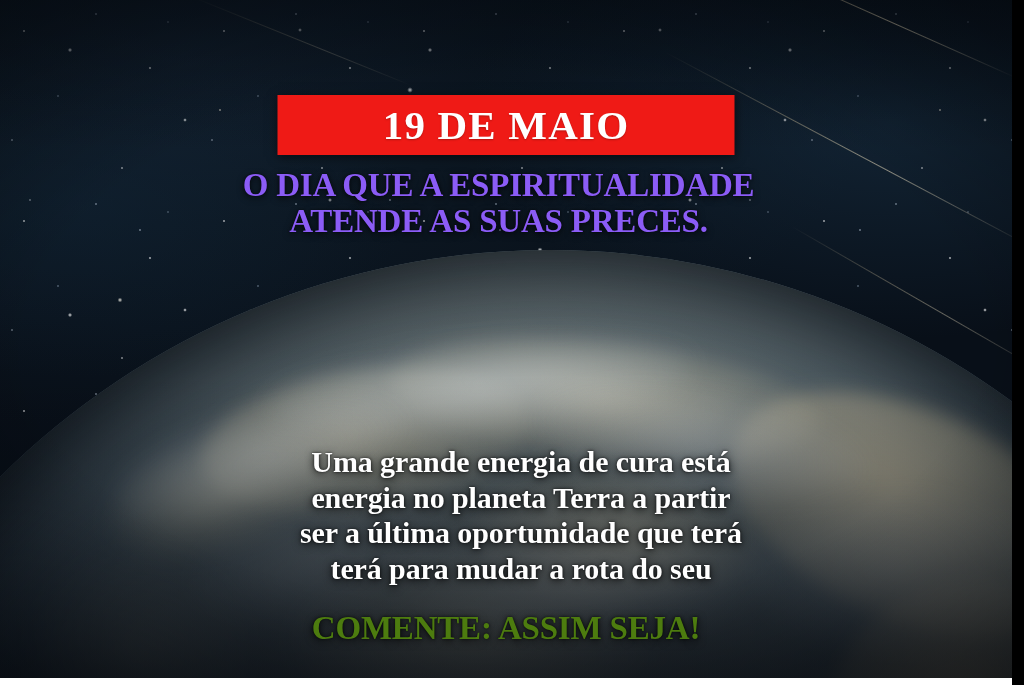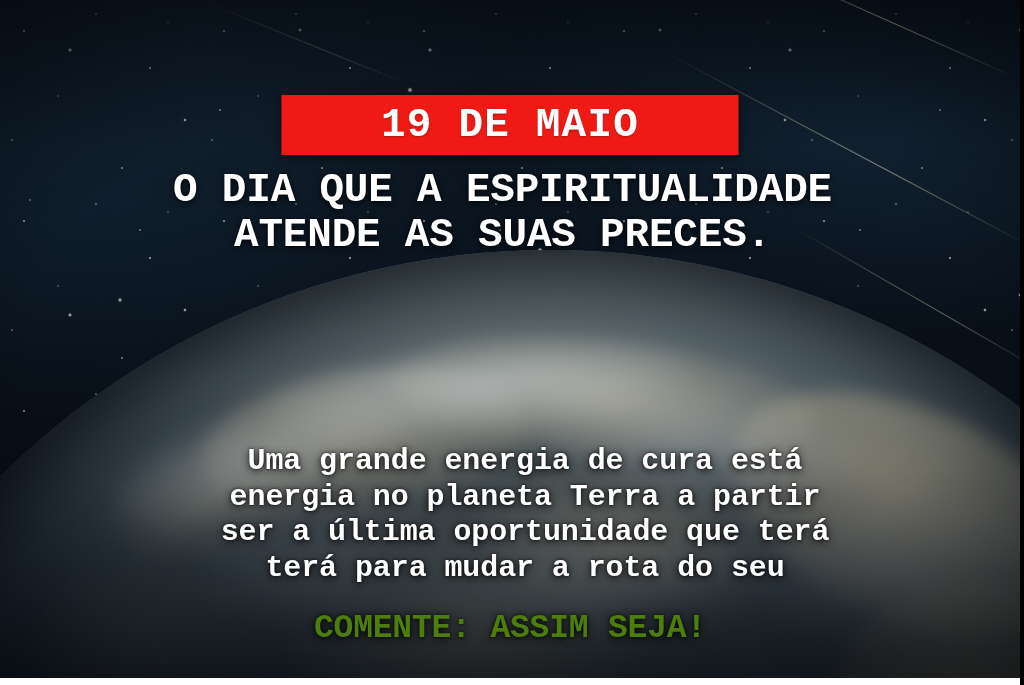--- a/index.html
+++ b/index.html
@@ -6,23 +6,22 @@
     margin: 0;
     padding: 0;
     background: #000;
   }
   #poster {
     position: relative;
     width: 1012px;
     height: 685px;
     overflow: hidden;
     background: #070d16;
-    font-family: Liberation Mono, monospace;
+    font-family: Liberation Serif, serif;
     user-select: none;
-    padding-left: 8px;
   }
 
   
   .space {
     position: absolute;
     inset: 0;
     background:
       radial-gradient(ellipse 70% 55% at 18% 8%, #12202f 0%, #0c1722 45%, #080f18 100%),
       linear-gradient(160deg, #0d1926 0%, #0a1420 55%, #060b12 100%);
   }
@@ -229,22 +228,22 @@
     letter-spacing: 1.2px;
     line-height: 1;
     white-space: nowrap;
     text-shadow: 0 1px 2px rgba(0,0,0,.25);
   }
   .headline {
     position: absolute;
     left: 0;
     right: 15px;
     top: 168px;
-    color: #ffffff;
-    font-size: 41px;
+    color: #8b5cf6;
+    font-size: 33px;
     font-weight: 700;
     line-height: 1.09;
     letter-spacing: -0.2px;
     text-shadow: 0 2px 7px rgba(0,0,0,.75), 0 0 2px rgba(0,0,0,.6);
     padding: 0 40px;
   }
   .headline .hl-line { display: block; white-space: nowrap; }
 
   .body-copy {
     position: absolute;

